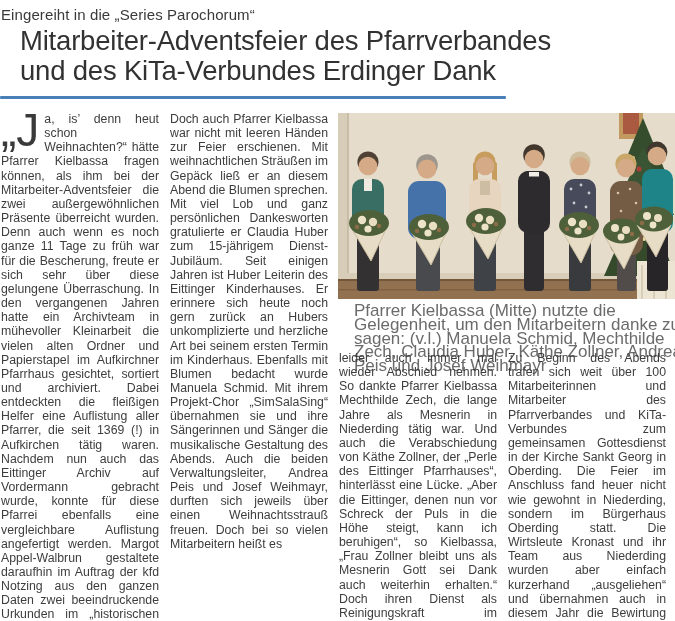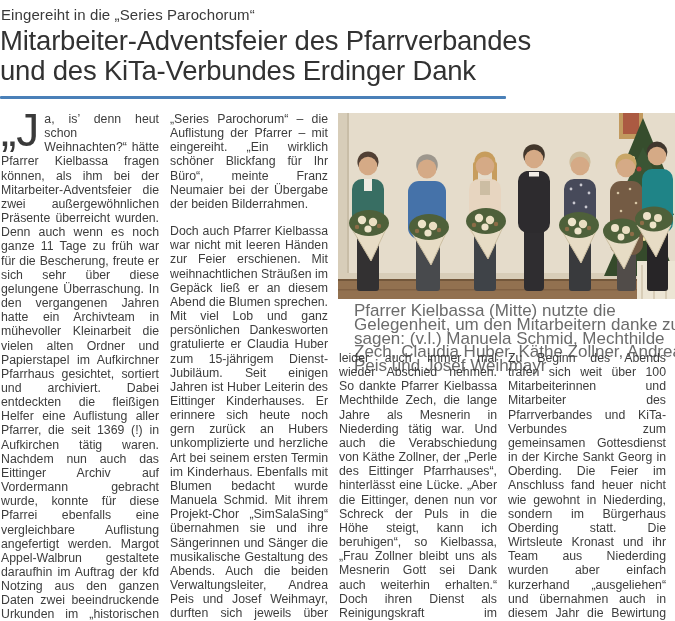--- a/index.html
+++ b/index.html
@@ -7,21 +7,21 @@
     position:relative; width:675px; height:621px; background:#ffffff;
     font-family:"Liberation Sans", sans-serif; overflow:hidden;
   }
   .kicker {
     position:absolute; left:1px; top:6px;
     font-size:15px; color:#3a3a3a; letter-spacing:0.1px;
   }
   .headline {
     position:absolute; left:0; top:26px; width:620px;
     font-size:27.5px; line-height:29.5px; color:#323232;
-    letter-spacing:-0.2px; font-weight:400;
+    letter-spacing:-0.2px; font-weight:400;padding-left:20px;
   }
   .rule {
     position:absolute; left:0; top:96px; width:506px; height:3px;
     border-radius:1px;
   }
   .col {
     position:absolute; width:158px;
     font-size:12.3px; line-height:14.15px; text-align:justify;
     color:#3d3d3d; hyphens:auto; overflow-wrap:break-word; overflow:hidden;
   }
@@ -58,21 +58,20 @@
     <div>und des KiTa-Verbundes Erdinger Dank</div>
   </div>
 
   <div class="rule" style="background:#4a80b8;"></div>
 
   <div id="col1" class="col">
     <p><span class="dropcap">„J</span><span>a, is’ denn heut schon Weihnachten?“ hätte Pfarrer Kielbassa fragen können, als ihm bei der Mitarbeiter-Adventsfeier die zwei außergewöhnlichen Präsente überreicht wurden. Denn auch wenn es noch ganze 11 Tage zu früh war für die Bescherung, freute er sich sehr über diese gelungene Überraschung. In den vergangenen Jahren hatte ein Archivteam in mühevoller Kleinarbeit die vielen alten Ordner und Papierstapel im Aufkirchner Pfarrhaus gesichtet, sortiert und archiviert. Dabei entdeckten die fleißigen Helfer eine Auflistung aller Pfarrer, die seit 1369 (!) in Aufkirchen tätig waren. Nachdem nun auch das Eittinger Archiv auf Vordermann gebracht wurde, konnte für diese Pfarrei ebenfalls eine vergleichbare Auflistung angefertigt werden. Margot Appel-Walbrun gestaltete daraufhin im Auftrag der kfd Notzing aus den ganzen Daten zwei beeindruckende Urkunden im „historischen Design“, die an diesem Abend nun an Pfarrer Kielbassa überreicht wurden. Schwarz auf weiß ist nun auch er in die</span></p>
   </div>
 
   <div id="col2" class="col">
-    <p>„Series Parochorum“ – die Auflistung der Pfarrer – mit eingereiht. „Ein wirklich schöner Blickfang für Ihr Büro“, meinte Franz Neumaier bei der Übergabe der beiden Bilderrahmen.</p>
     <p>Doch auch Pfarrer Kielbassa war nicht mit leeren Händen zur Feier erschienen. Mit weihnachtlichen Sträußen im Gepäck ließ er an diesem Abend die Blumen sprechen. Mit viel Lob und ganz persönlichen Dankesworten gratulierte er Claudia Huber zum 15-jährigem Dienst-Jubiläum. Seit einigen Jahren ist Huber Leiterin des Eittinger Kinderhauses. Er erinnere sich heute noch gern zurück an Hubers unkomplizierte und herzliche Art bei seinem ersten Termin im Kinderhaus. Ebenfalls mit Blumen bedacht wurde Manuela Schmid. Mit ihrem Projekt-Chor „SimSalaSing“ übernahmen sie und ihre Sängerinnen und Sänger die musikalische Gestaltung des Abends. Auch die beiden Verwaltungsleiter, Andrea Peis und Josef Weihmayr, durften sich jeweils über einen Weihnachtsstrauß freuen. Doch bei so vielen Mitarbeitern heißt es</p>
   </div>
 
   <div class="photo">
     <svg width="337" height="186" viewBox="0 0 337 186" xmlns="http://www.w3.org/2000/svg">
 
       <rect width="337" height="186" fill="#e7e0d1"></rect>
       <rect width="9" height="186" fill="#d8d0be"></rect>
       <rect x="9" width="2" height="186" fill="#c8bfab"></rect>
 

